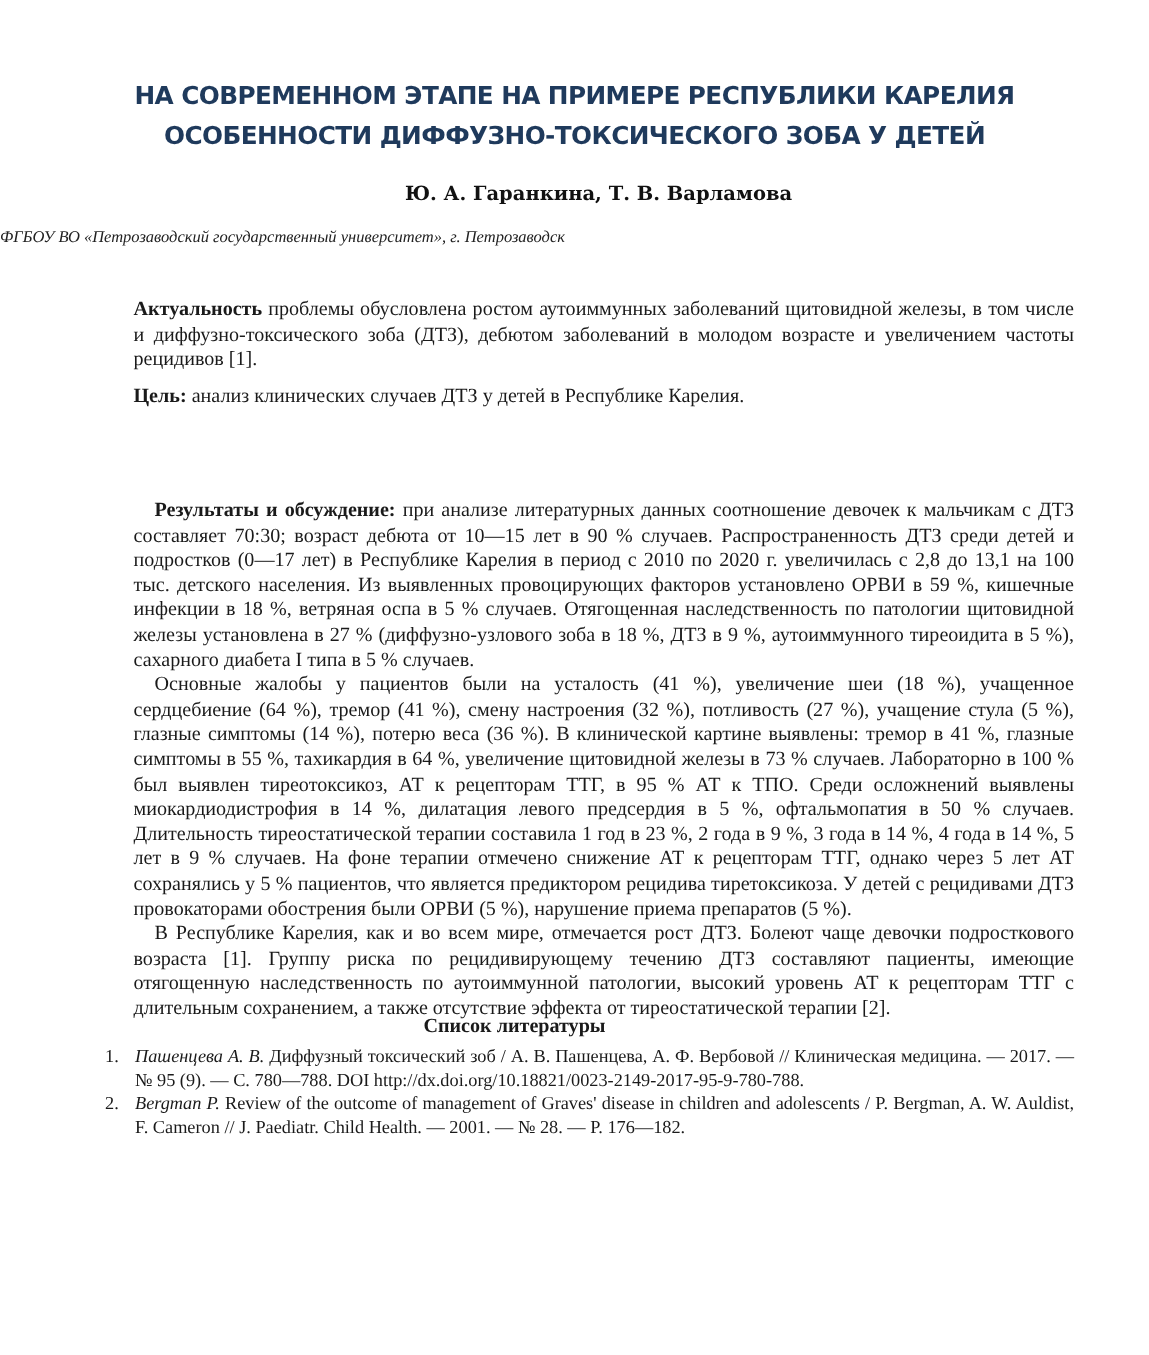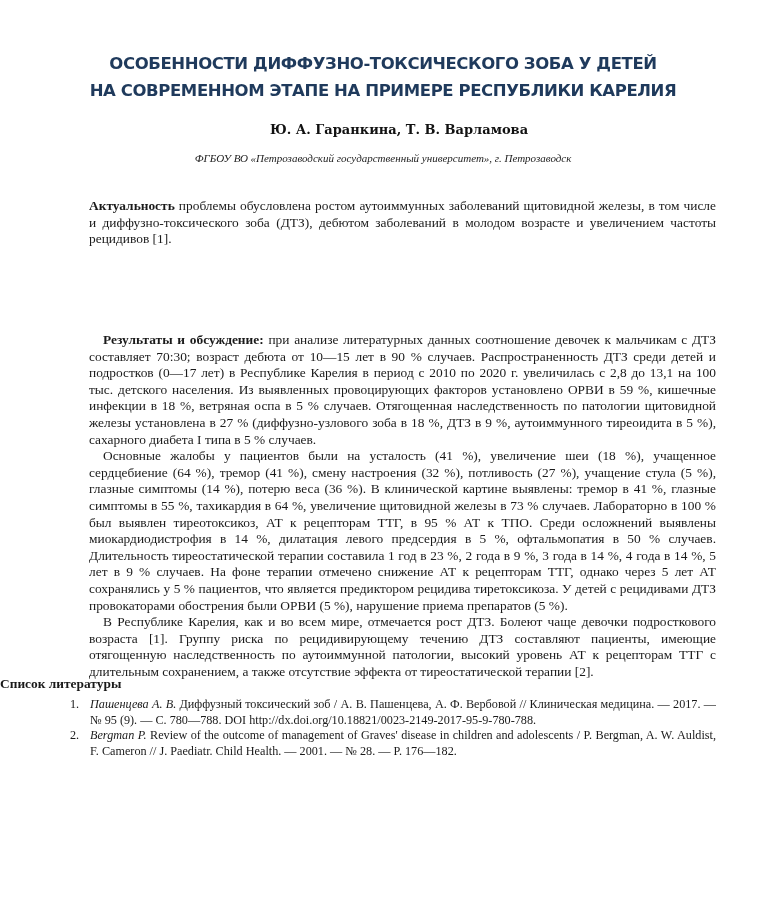--- a/index.html
+++ b/index.html
@@ -1,47 +1,48 @@
 <!DOCTYPE html>
 <html><head>
 <meta charset="utf-8">
 <style>
   html, body { margin: 0; padding: 0; background: #ffffff; }
   body { width: 766px; height: 903px; position: relative; overflow: hidden; font-family: "Liberation Serif", serif; color: #1a1a1a; }
   .title { position: absolute; left: 0; top: 50px; width: 766px; text-align: center; font-family: "DejaVu Sans", sans-serif; font-weight: bold; font-size: 16.5px; line-height: 27px; color: #1f3a5c; letter-spacing: -0.4px; }
   .authors { position: absolute; left: 16px; top: 122px; width: 766px; text-align: center; font-family: "DejaVu Serif", serif; font-weight: bold; font-size: 13px; color: #111; }
-  .affil { position: absolute; left: 0; top: 152px; width: 766px; text-align: center; font-style: italic; font-size: 11px; color: #222; }
+  .affil { position: absolute; left: 0; top: 152px; width: 766px; text-align: left; font-style: italic; font-size: 11px; color: #222; }
   .body { position: absolute; left: 89px; width: 627px; font-size: 13.4px; line-height: 16.6px; text-align: justify; }
   .body p { margin: 0; }
   .b { font-weight: bold; }
   #aktual { top: 198px; }
   #cel { top: 256px; }
   #res { top: 332px; }
-  .refs-title { position: absolute; left: 0; top: 676px; width: 686px; font-weight: bold; font-size: 13.4px; }
+  .refs-title { position: absolute; left: 0; top: 676px; width: 686px; text-align: center; font-weight: bold; font-size: 13.4px; }
   .refs { position: absolute; left: 70px; top: 697px; width: 646px; font-size: 12.2px; line-height: 15.5px; margin: 0; padding: 0; list-style: none; }
   .refs li { position: relative; padding-left: 20px; text-align: justify; }
   .refs .num { position: absolute; left: 0; top: 0; }
   .refs i { font-style: italic; }
 </style>
 </head>
 <body>
 
 <div class="title">
+  <div>НА СОВРЕМЕННОМ ЭТАПЕ НА ПРИМЕРЕ РЕСПУБЛИКИ КАРЕЛИЯ</div>
   <div>ОСОБЕННОСТИ ДИФФУЗНО-ТОКСИЧЕСКОГО ЗОБА У ДЕТЕЙ</div>
-  <div>НА СОВРЕМЕННОМ ЭТАПЕ НА ПРИМЕРЕ РЕСПУБЛИКИ КАРЕЛИЯ</div>
 </div>
 
 <div class="authors">Ю. А. Гаранкина, Т. В. Варламова</div>
 <div class="affil">ФГБОУ ВО «Петрозаводский государственный университет», г. Петрозаводск</div>
 
 <div class="body" id="aktual">
   <p><span class="b">Актуальность</span><span> проблемы обусловлена ростом аутоиммунных заболеваний щитовидной железы, в том числе и диффузно-токсического зоба (ДТЗ), дебютом заболеваний в молодом возрасте и увеличением частоты рецидивов [1].</span></p>
 </div>
 
 <div class="body" id="cel">
+  <p><span class="b">Цель:</span><span> анализ клинических случаев ДТЗ у детей в Республике Карелия.</span></p>
 </div>
 
 <div class="body" id="res">
   <p style="text-indent:14px"><span class="b">Результаты и обсуждение:</span><span> при анализе литературных данных соотношение девочек к мальчикам с ДТЗ составляет 70:30; возраст дебюта от 10—15 лет в 90 % случаев. Распространенность ДТЗ среди детей и подростков (0—17 лет) в Республике Карелия в период с 2010 по 2020 г. увеличилась с 2,8 до 13,1 на 100 тыс. детского населения. Из выявленных провоцирующих факторов установлено ОРВИ в 59 %, кишечные инфекции в 18 %, ветряная оспа в 5 % случаев. Отягощенная наследственность по патологии щитовидной железы установлена в 27 % (диффузно-узлового зоба в 18 %, ДТЗ в 9 %, аутоиммунного тиреоидита в 5 %), сахарного диабета I типа в 5 % случаев.</span></p>
   <p style="text-indent:14px">Основные жалобы у пациентов были на усталость (41 %), увеличение шеи (18 %), учащенное сердцебиение (64 %), тремор (41 %), смену настроения (32 %), потливость (27 %), учащение стула (5 %), глазные симптомы (14 %), потерю веса (36 %). В клинической картине выявлены: тремор в 41 %, глазные симптомы в 55 %, тахикардия в 64 %, увеличение щитовидной железы в 73 % случаев. Лабораторно в 100 % был выявлен тиреотоксикоз, АТ к рецепторам ТТГ, в 95 % АТ к ТПО. Среди осложнений выявлены миокардиодистрофия в 14 %, дилатация левого предсердия в 5 %, офтальмопатия в 50 % случаев. Длительность тиреостатической терапии составила 1 год в 23 %, 2 года в 9 %, 3 года в 14 %, 4 года в 14 %, 5 лет в 9 % случаев. На фоне терапии отмечено снижение АТ к рецепторам ТТГ, однако через 5 лет АТ сохранялись у 5 % пациентов, что является предиктором рецидива тиретоксикоза. У детей с рецидивами ДТЗ провокаторами обострения были ОРВИ (5 %), нарушение приема препаратов (5 %).</p>
   <p style="text-indent:14px">В Республике Карелия, как и во всем мире, отмечается рост ДТЗ. Болеют чаще девочки подросткового возраста [1]. Группу риска по рецидивирующему течению ДТЗ составляют пациенты, имеющие отягощенную наследственность по аутоиммунной патологии, высокий уровень АТ к рецепторам ТТГ с длительным сохранением, а также отсутствие эффекта от тиреостатической терапии [2].</p>
 </div>
 
 <div class="refs-title">Список литературы</div>
 

